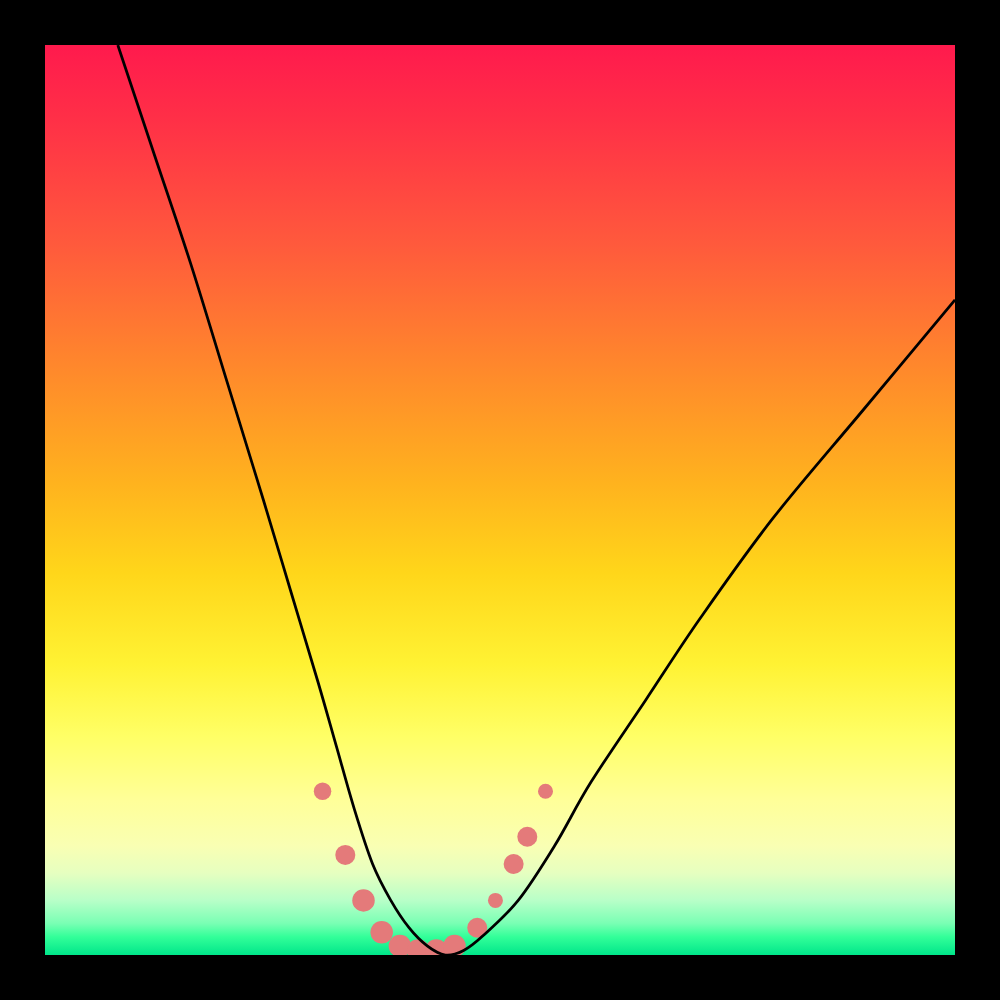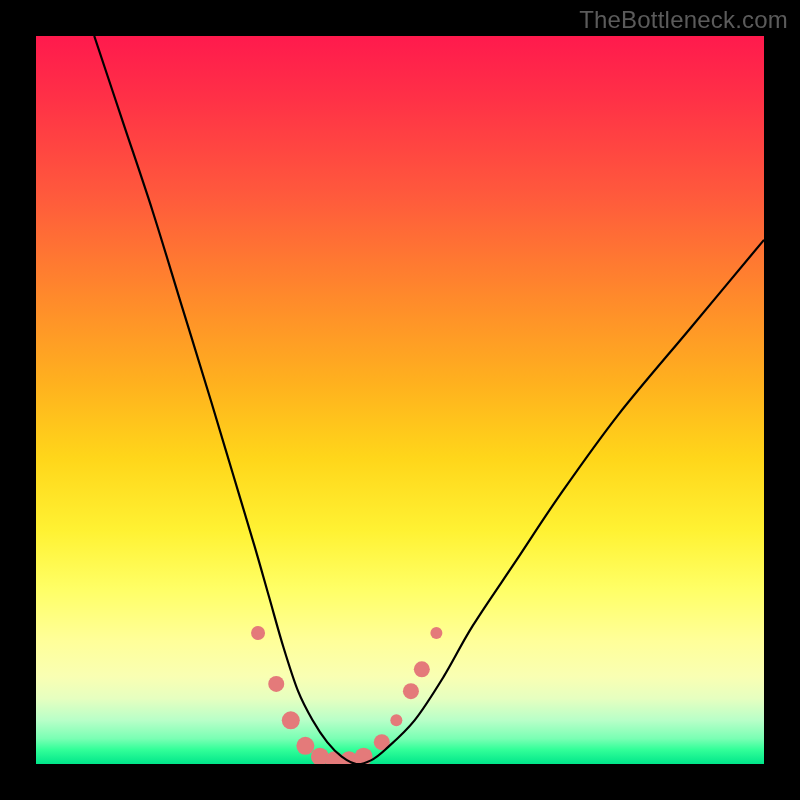--- a/index.html
+++ b/index.html
@@ -58,21 +58,20 @@
     top: 0;
     left: 0;
     width: 728px;
     height: 728px;
   }
 </style>
 </head>
 <body>
 
 <div class="frame">
-  <div class="watermark">TheBottleneck.com</div>
   <div class="plot">
     <svg class="curve" viewBox="0 0 728 728">
       <g>
           <circle cx="222.04" cy="596.96" r="7" fill="#e47a7a"></circle>
           <circle cx="240.24" cy="647.92" r="8" fill="#e47a7a"></circle>
           <circle cx="254.80" cy="684.32" r="9" fill="#e47a7a"></circle>
           <circle cx="269.36" cy="709.80" r="9" fill="#e47a7a"></circle>
           <circle cx="283.92" cy="720.72" r="9" fill="#e47a7a"></circle>
           <circle cx="298.48" cy="724.36" r="9" fill="#e47a7a"></circle>
           <circle cx="313.04" cy="724.36" r="9" fill="#e47a7a"></circle>

